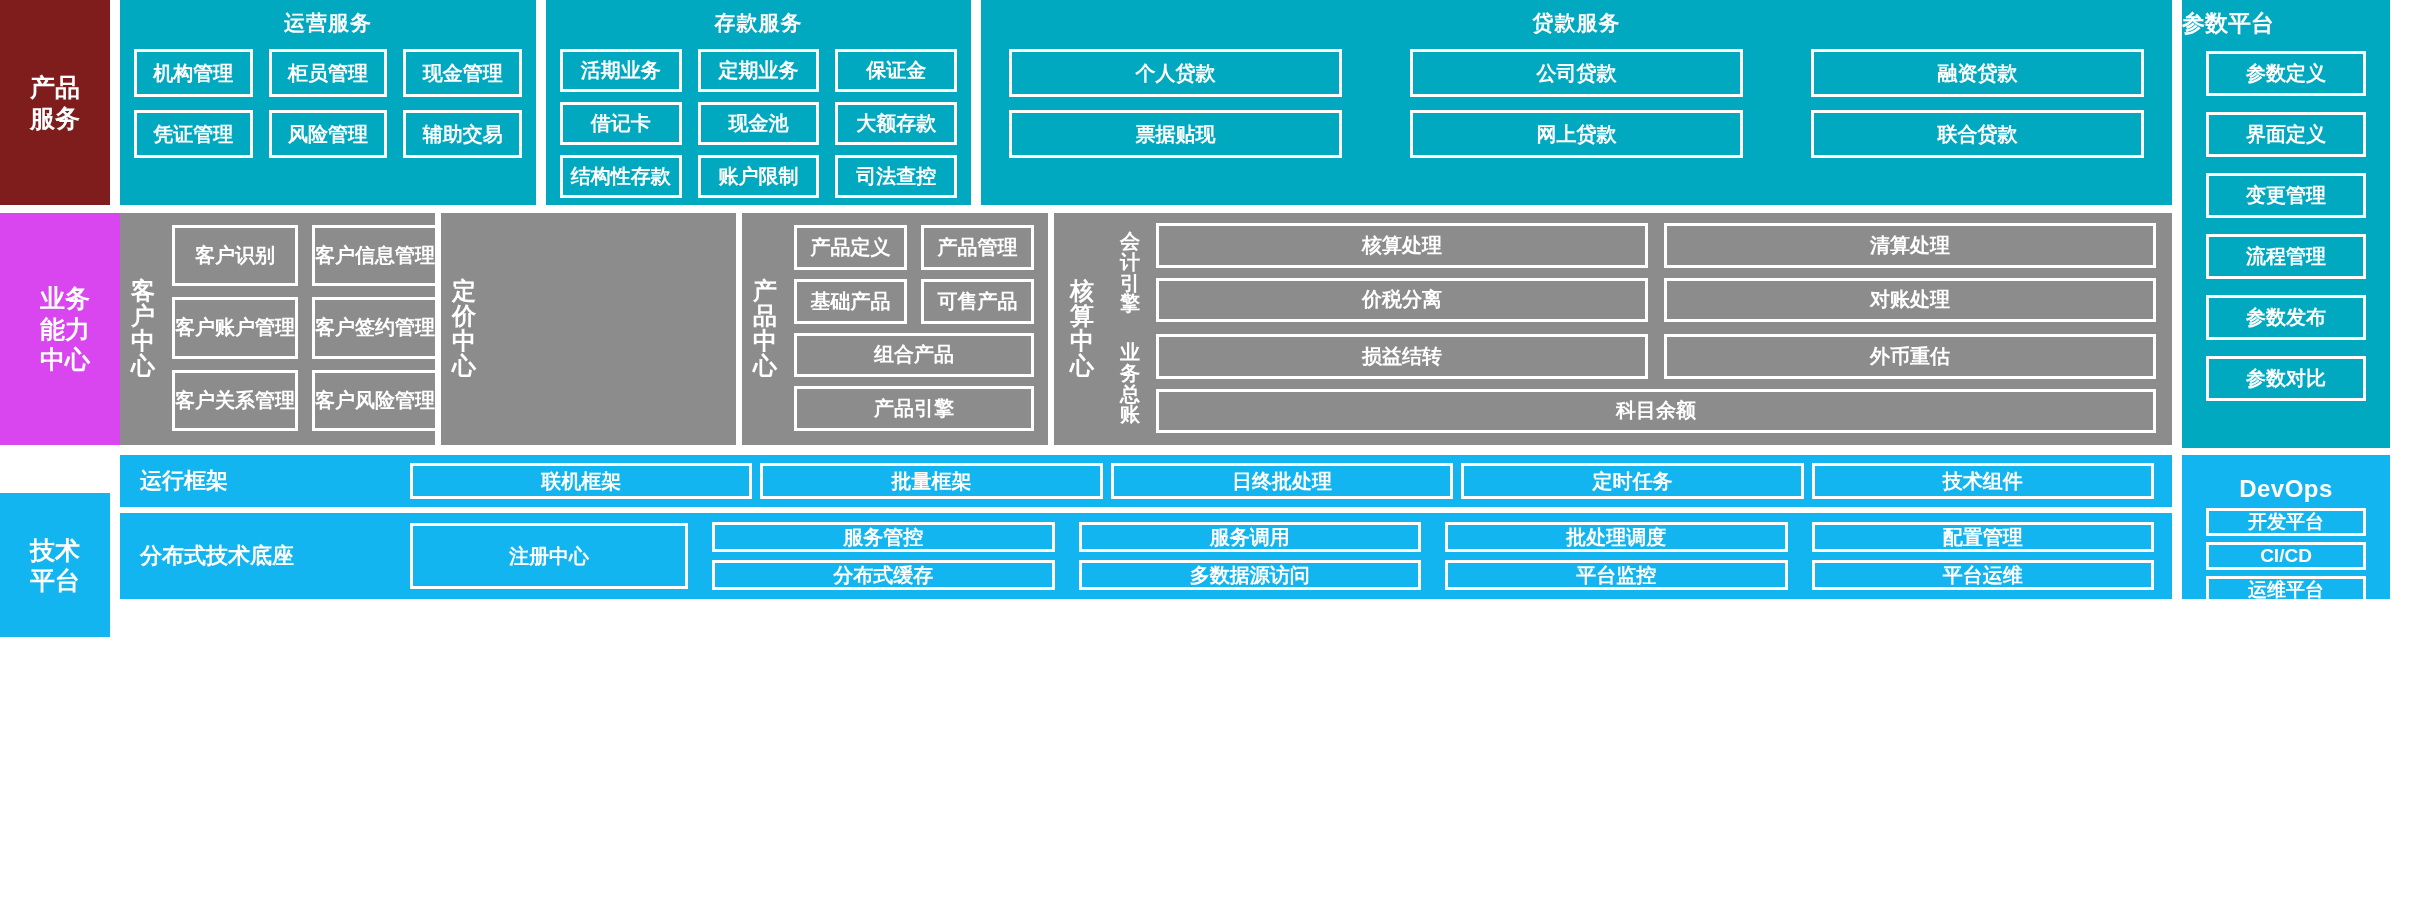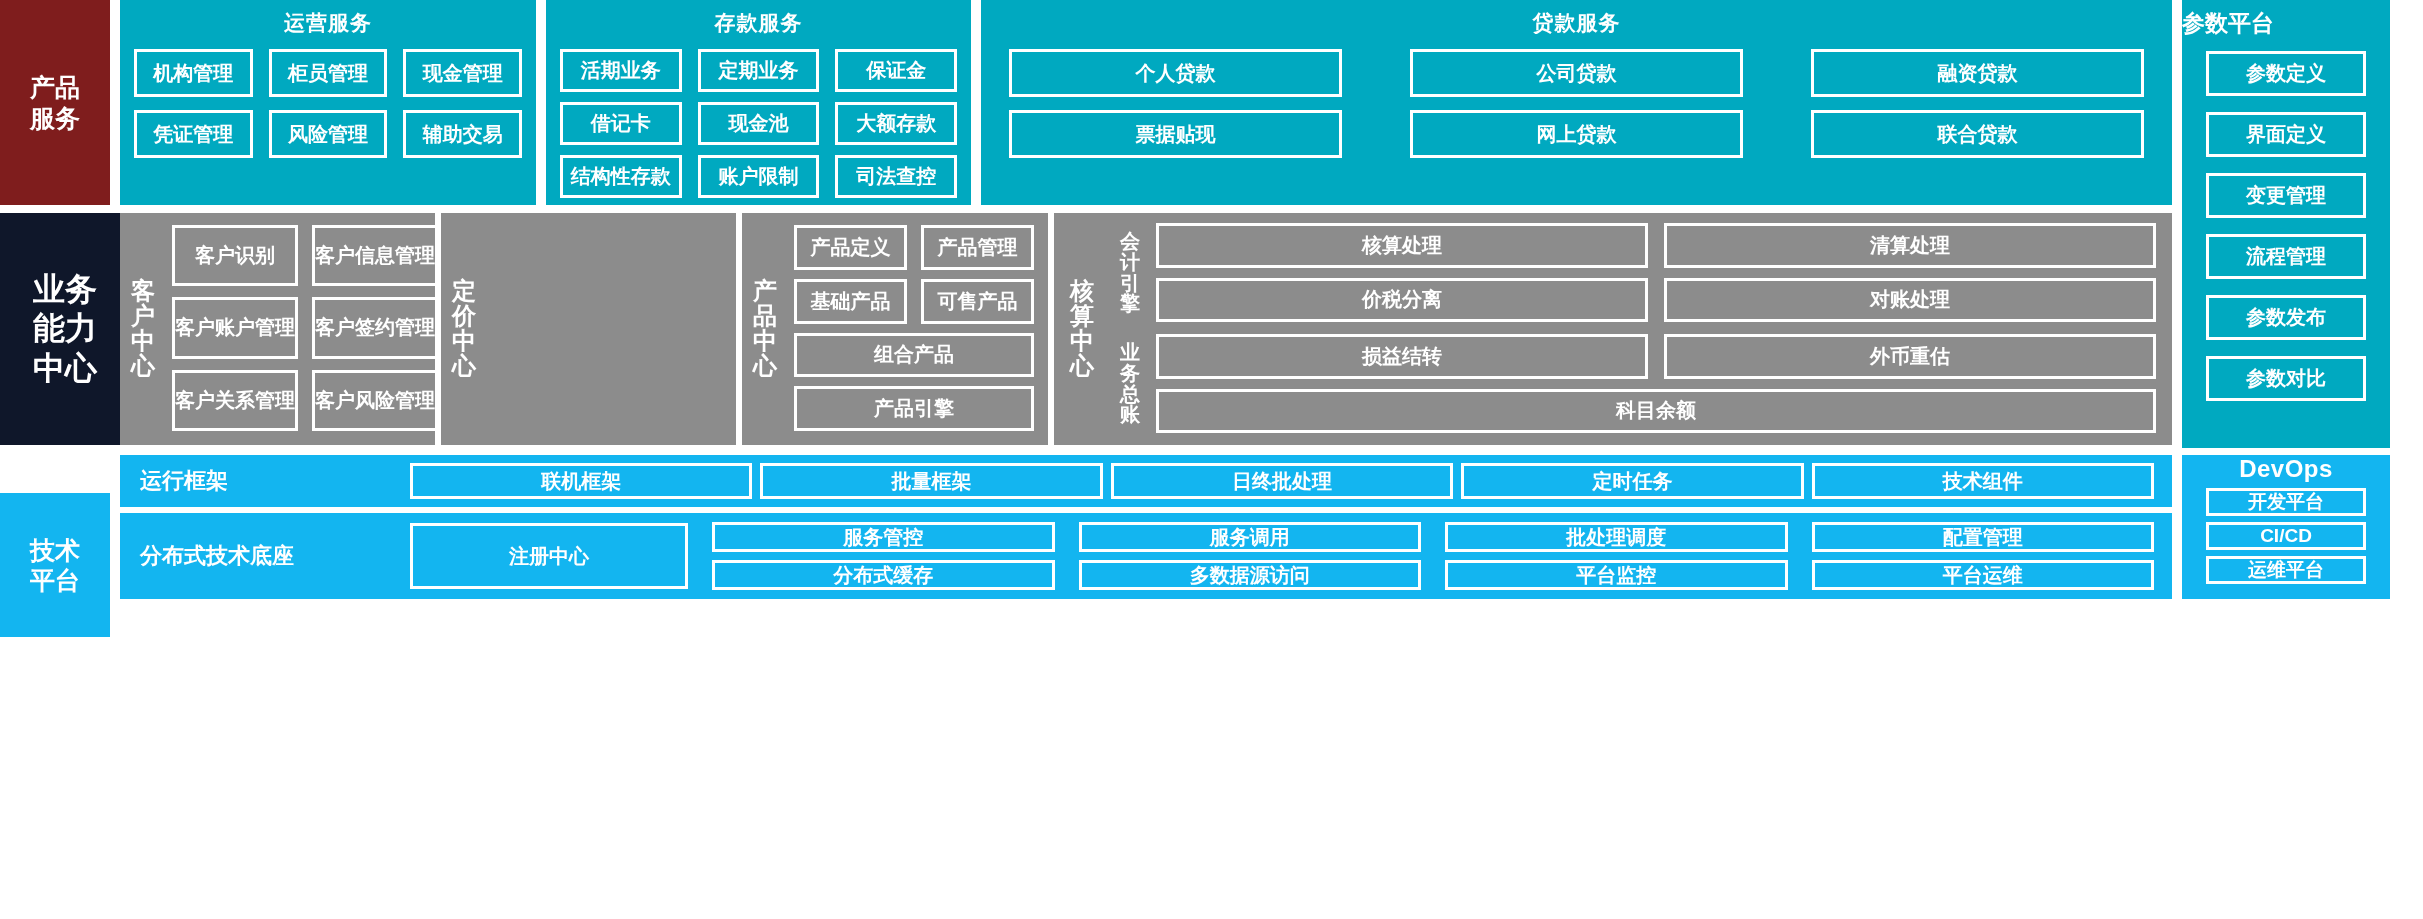--- a/index.html
+++ b/index.html
@@ -66,21 +66,21 @@
     position: absolute; left: 2182px; top: 0; width: 208px; height: 448px;
     background: #00a9c0; display: flex; flex-direction: column; 
   }
   .l1-rail .rail-title { color:#fff; font-size: 23px; font-weight: bold; margin-top: 8px; }
   .l1-rail .rail-items { display:flex; flex-direction: column; gap: 16px; width: 100%; padding: 12px 24px 10px 24px; }
   .l1-rail .cell { height: 45px; font-size: 20px; }
 
   
   .l2-side {
     position: absolute; left: 0; top: 213px; width: 130px; height: 232px;
-    background: #0f172a; font-size: 32px;
+    background: #d946ef; font-size: 25px;
   }
   .l2-panel {
     position: absolute; top: 213px; height: 232px; background: #8c8c8c;
     display: flex; flex-direction: row; align-items: stretch;
   }
   .l2-vlabel { width: 46px; font-size: 24px; flex: 0 0 46px; padding: 6px 0; }
   .l2-body { flex: 1; display: flex; flex-direction: column; gap: 11px; padding: 12px 14px 14px 6px; }
   .l2-row { display: flex; gap: 14px; flex: 1; }
   .l2-row .cell { flex: 1; font-size: 20px; }
 
@@ -115,21 +115,21 @@
   #distbase .l3-reg .cell { flex:1; height: 66px; font-size: 20px; }
   #distbase .l3-cols { flex: 1; display: flex; gap: 24px; padding-right: 18px; margin-left: 24px; }
   #distbase .l3-col { flex: 1; display: flex; flex-direction: column; gap: 8px; }
   #distbase .l3-col .cell { height: 30px; font-size: 20px; }
 
   
   .l3-rail {
     position: absolute; left: 2182px; top: 455px; width: 208px; height: 144px;
     background: #13b5f0; display: flex; flex-direction: column; align-items: center;
   }
-  .l3-rail .rail-title { color:#fff; font-size: 24px; font-weight: bold; margin-top: 0; letter-spacing: 0.5px; }
+  .l3-rail .rail-title { color:#fff; font-size: 24px; font-weight: bold; margin-top: 20px; letter-spacing: 0.5px; }
   .l3-rail .rail-items { display:flex; flex-direction: column; gap: 6px; width: 100%; padding: 5px 24px 8px 24px; }
   .l3-rail .cell { height: 28px; font-size: 19px; }
 </style>
 </head>
 <body>
 
 <div class="arch">
 
   <div class="l1-side sidelabel">
     <span>产品</span>

